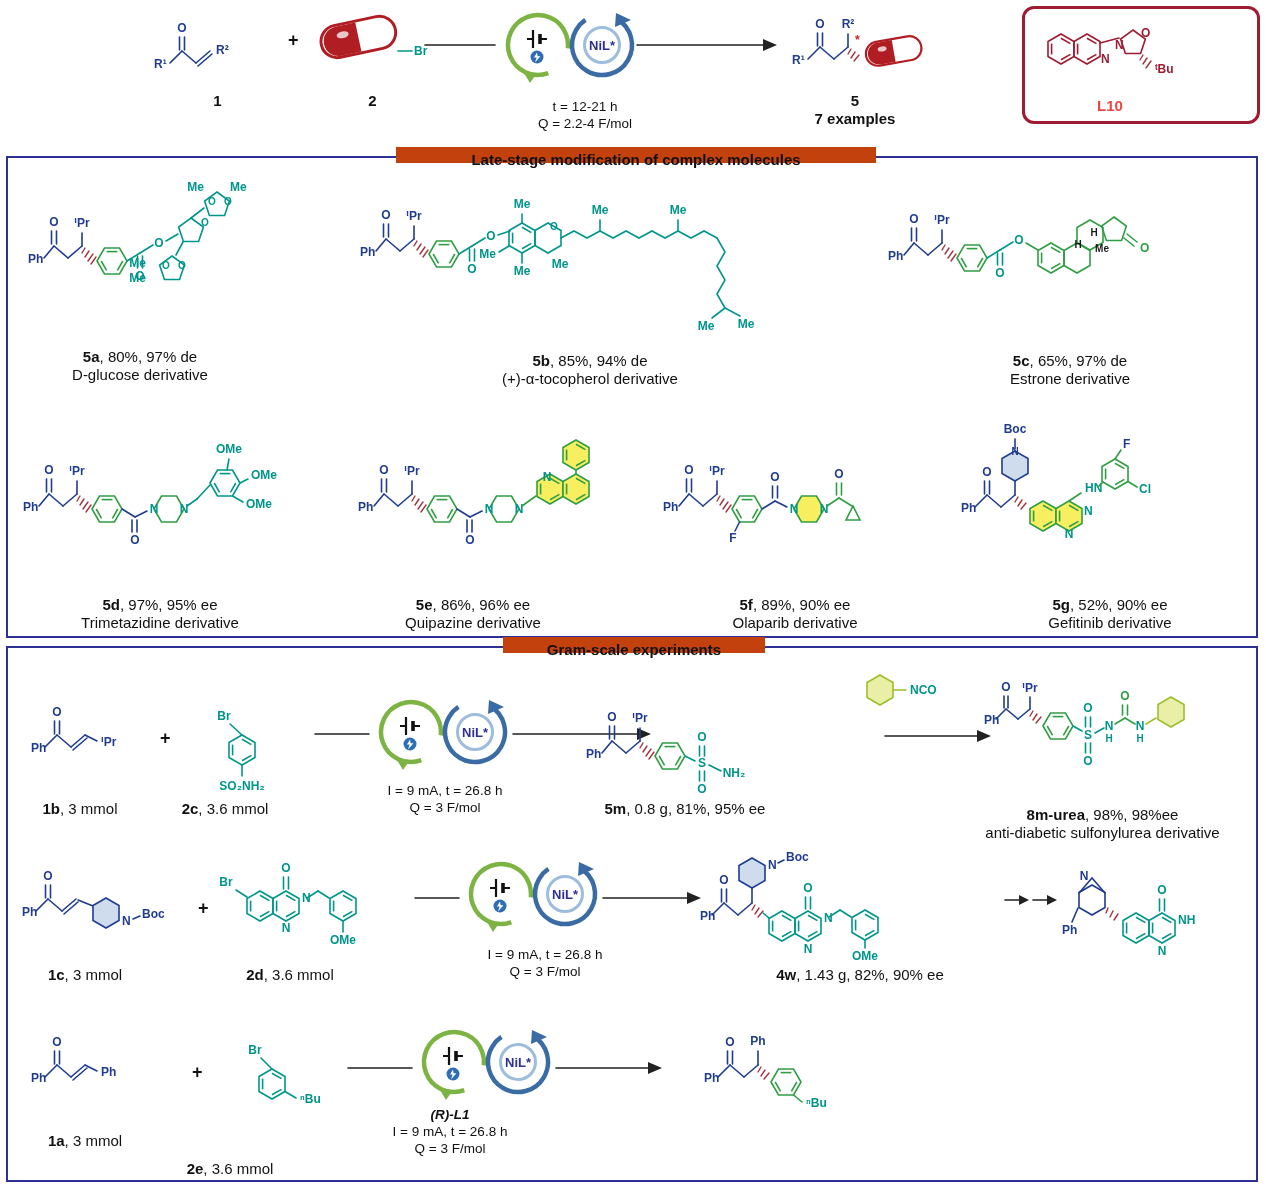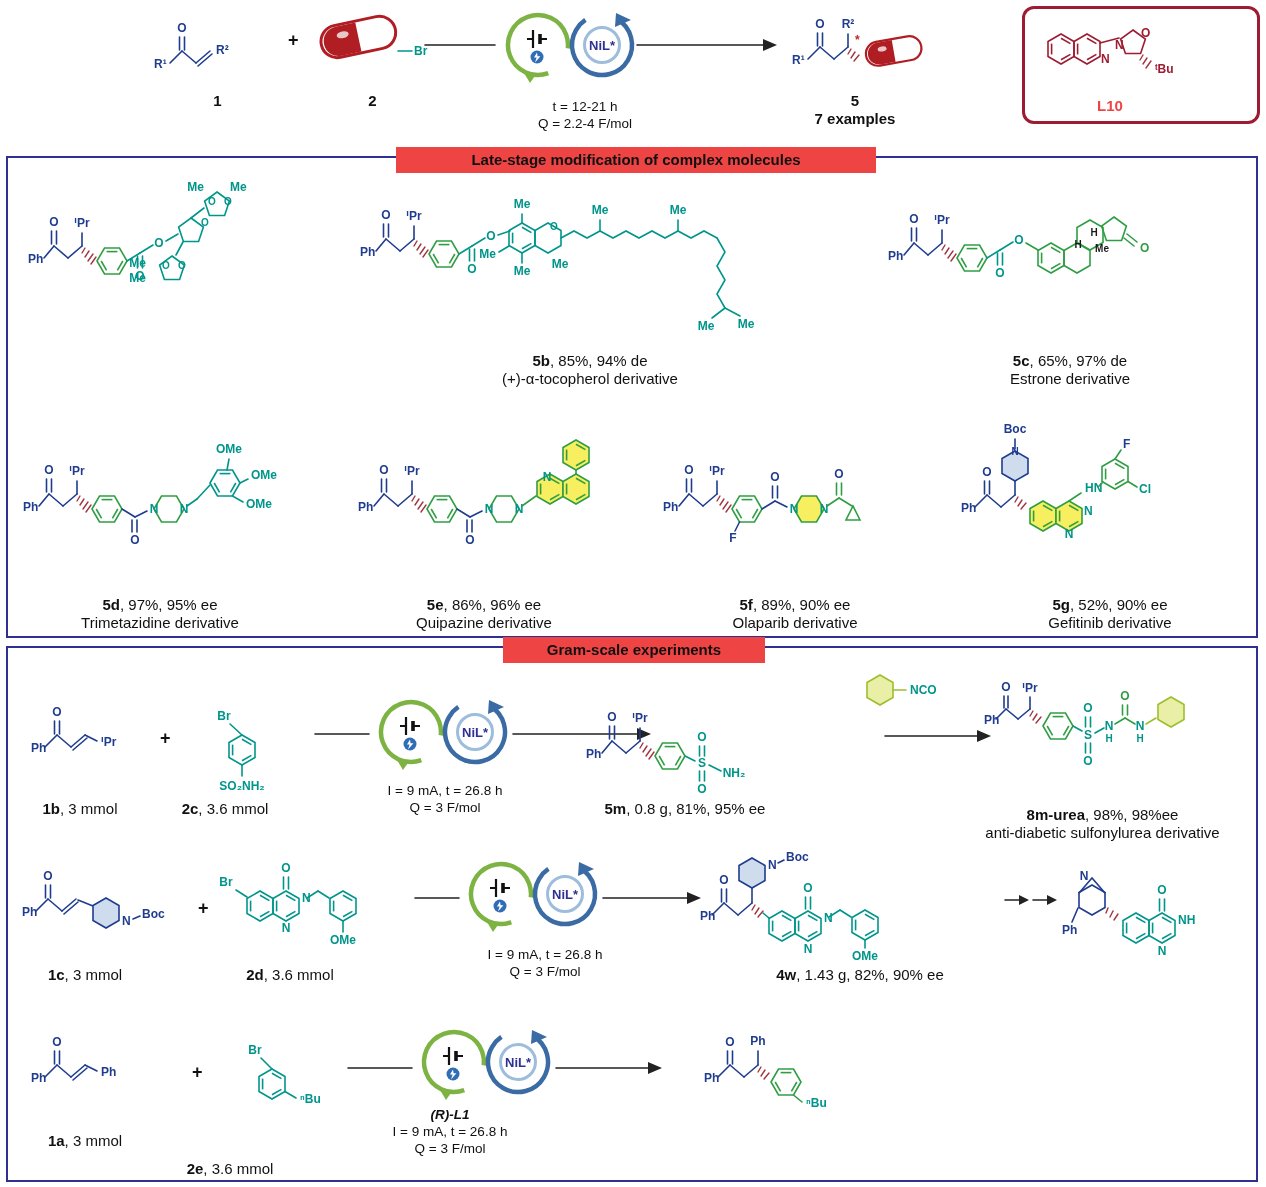--- a/index.html
+++ b/index.html
@@ -1,21 +1,21 @@
 <!DOCTYPE html>
 <html><head>
 <meta charset="utf-8">
 <style>
   *{margin:0;padding:0;box-sizing:border-box}
   body{background:#ffffff}
   #page{position:relative;width:1266px;height:1187px;background:#fff;
         font-family:"Liberation Sans","DejaVu Sans",sans-serif;color:#1a1a1a;overflow:hidden}
   .box{position:absolute;border:2px solid #2e3192;background:#fff}
-  .banner{position:absolute;background:#ef4444;text-align:center;font-weight:bold;
-          font-size:15px;line-height:26px;height:26px;color:#111}
+  .banner{position:absolute;background:#c2410c;text-align:center;font-weight:bold;
+          font-size:15px;line-height:26px;height:16px;color:#111}
   .cap{position:absolute;text-align:center;font-size:15px;line-height:18px;color:#111}
   .cap b{font-weight:bold}
   .cond{position:absolute;text-align:center;font-size:13.5px;line-height:17px;color:#111}
   .lig-line{font-style:italic;font-weight:bold}
   .plus{position:absolute;font-size:18px;font-weight:bold;color:#111}
   .ligbox{position:absolute;border:3px solid #9d1c31;border-radius:12px;background:#fff}
   .liglabel{position:absolute;font-weight:bold;font-size:15px;color:#ef4444}
   svg{position:absolute;overflow:visible}
   svg text{font-family:"Liberation Sans","DejaVu Sans",sans-serif;font-size:12px;font-weight:bold}
   .at2{font-size:10px}
@@ -191,20 +191,24 @@
   <text x="204" y="20" class="tt at2">O</text>
   <text x="184" y="6" text-anchor="end" class="tt">Me</text>
   <text x="210" y="6" class="tt">Me</text>
   <line x1="163" y1="57" x2="156" y2="70" class="st"></line>
   <use href="#pent" x="152" y="84" class="ht"></use>
   <text x="142" y="84" class="tt at2">O</text>
   <text x="158" y="84" class="tt at2">O</text>
   <text x="126" y="82" text-anchor="end" class="tt">Me</text>
   <text x="126" y="97" text-anchor="end" class="tt">Me</text>
 </svg>
+<div class="cap" style="left:20px;top:348px;width:240px">
+  <div><b>5a</b><span>, 80%, 97% de</span></div>
+  <div>D-glucose derivative</div>
+</div>
 
 <svg style="left:352px;top:188px" width="515" height="160">
   <use href="#cfrag" x="0" y="8"></use>
   <use href="#hexf" x="92" y="66" class="hg"></use>
   <line x1="107" y1="66" x2="120" y2="58" class="st"></line>
   <line x1="117.5" y1="61" x2="117.5" y2="73" class="st"></line>
   <line x1="122.5" y1="61" x2="122.5" y2="73" class="st"></line>
   <text x="120" y="85" text-anchor="middle" class="tt">O</text>
   <line x1="120" y1="58" x2="133" y2="50" class="st"></line>
   <text x="139" y="52" text-anchor="middle" class="tt">O</text>
@@ -298,21 +302,21 @@
   <use href="#hexfp" x="154" y="84" class="hg"></use>
   <text x="139" y="88" text-anchor="middle" class="tt">N</text>
   <text x="169" y="88" text-anchor="middle" class="tt">N</text>
   <line x1="172" y1="81" x2="186" y2="71" class="sg"></line>
   <use href="#hexv" x="200" y="64" class="hy"></use>
   <use href="#hexv" x="226" y="64" class="hy"></use>
   <text x="197" y="56" text-anchor="middle" class="tt">N</text>
   <line x1="226" y1="49" x2="226" y2="45" class="sg"></line>
   <use href="#hexv" x="226" y="30" class="hy"></use>
 </svg>
-<div class="cap" style="left:359px;top:596px;width:250px">
+<div class="cap" style="left:348px;top:596px;width:250px">
   <div><b>5e</b><span>, 86%, 96% ee</span></div>
   <div>Quipazine derivative</div>
 </div>
 
 <svg style="left:655px;top:425px" width="305" height="165">
   <use href="#cfrag" x="0" y="26"></use>
   <use href="#hexf" x="92" y="84" class="hg"></use>
   <line x1="84.5" y1="97" x2="80" y2="106" class="sb"></line>
   <text x="78" y="117" text-anchor="middle" class="tb">F</text>
   <line x1="107" y1="84" x2="120" y2="76" class="sb"></line>

